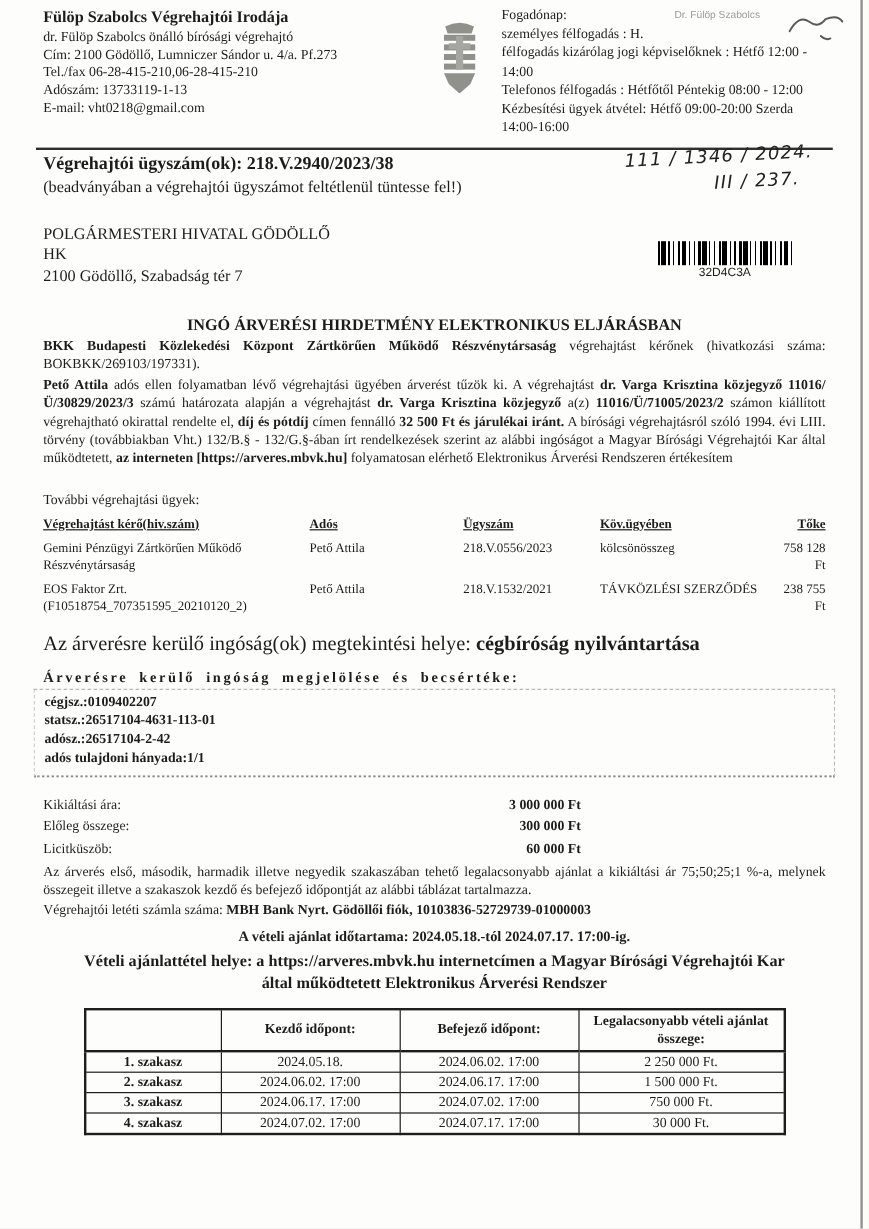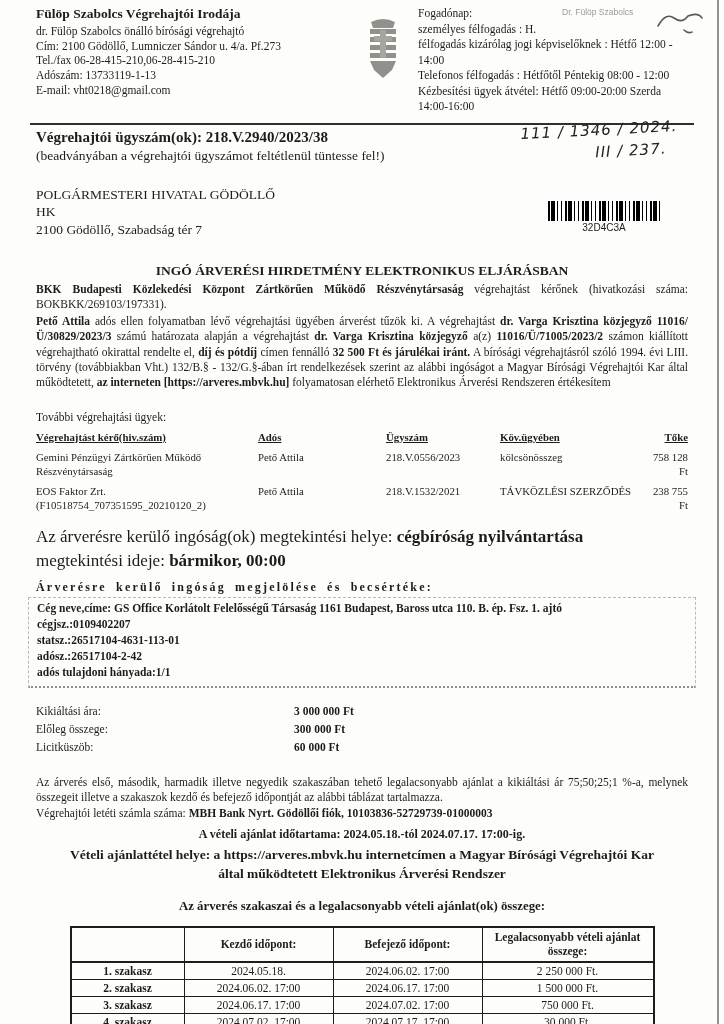--- a/index.html
+++ b/index.html
@@ -44,21 +44,21 @@
   .ctable{display:grid;grid-template-columns:218px 124px 110px 144px 1fr;column-gap:4px;font-size:10.8px;line-height:1.3;}
   .ctable .h{font-weight:bold;text-decoration:underline;}
   .ctable .tk{text-align:right;}
   .ctable .cell{padding:1px 0 5px 0;}
   .insp{font-size:17px;line-height:1.4;margin-top:8px;}
   .asset-head{font-weight:bold;font-size:12px;letter-spacing:2.2px;word-spacing:4px;margin:8px 0 2px 0;}
   .asset-box{border:1px dashed #b9b9b2;border-bottom:2px dotted #8e8e86;padding:3px 8px 5px 8px;margin:0 -8px;font-size:11.5px;font-weight:bold;line-height:1.38;}
   .prices{margin-top:14px;font-size:11.5px;}
   .price-row{display:flex;line-height:1.6;gap:28px;}
   .price-row .lab{width:230px;flex:none;}
-  .price-row .val{width:190px;text-align:left;font-weight:bold;}
+  .price-row .val{width:190px;text-align:right;font-weight:bold;}
   .account{font-size:11.5px;margin-top:1px;}
   .c1{text-align:center;font-weight:bold;font-size:12px;margin-top:8px;}
   .c2{text-align:center;font-weight:bold;font-size:13.5px;margin-top:4px;line-height:1.35;padding:0 30px;}
   .c3{text-align:center;font-weight:bold;font-size:12.8px;margin-top:16px;}
   
   table.phase{border-collapse:collapse;margin:12px auto 0 auto;font-size:11.5px;}
   table.phase th,table.phase td{border:1.5px solid #1d1d1d;padding:2px 10px;text-align:center;}
   table.phase th{font-weight:bold;line-height:1.25;}
   table.phase .ph-name{font-weight:bold;width:92px;}
   table.phase thead th{border-bottom:2.5px solid #1d1d1d;}
@@ -149,26 +149,24 @@
 
     <div class="cell">EOS Faktor Zrt. (F10518754_707351595_20210120_2)</div>
     <div class="cell">Pető Attila</div>
     <div class="cell">218.V.1532/2021</div>
     <div class="cell">TÁVKÖZLÉSI SZERZŐDÉS</div>
     <div class="cell tk">238 755 Ft</div>
   </div>
 
   <div class="insp">
     <div><span>Az árverésre kerülő ingóság(ok) megtekintési helye:  </span><span class="b">cégbíróság nyilvántartása</span></div>
-    <div><span>megtekintési ideje: </span><span class="b">bármikor, 00:00</span></div>
   </div>
 
   <div class="asset-head">Árverésre kerülő ingóság megjelölése és becsértéke:</div>
   <div class="asset-box">
-    <div>Cég neve,címe: GS Office Korlátolt Felelősségű Társaság 1161 Budapest, Baross utca 110. B. ép. Fsz. 1. ajtó</div>
     <div>cégjsz.:0109402207</div>
     <div>statsz.:26517104-4631-113-01</div>
     <div>adósz.:26517104-2-42</div>
     <div>adós tulajdoni hányada:1/1</div>
   </div>
 
   <div class="prices">
     <div class="price-row">
       <span class="lab">Kikiáltási ára:</span>
       <span class="val">3 000 000 Ft</span>
@@ -176,26 +174,25 @@
     <div class="price-row">
       <span class="lab">Előleg összege:</span>
       <span class="val">300 000 Ft</span>
     </div>
     <div class="price-row">
       <span class="lab">Licitküszöb:</span>
       <span class="val">60 000 Ft</span>
     </div>
   </div>
 
-  <p class="body" style="margin-top:18px;">Az árverés első, második, harmadik illetve negyedik szakaszában tehető legalacsonyabb ajánlat a kikiáltási ár 75;50;25;1 %-a, melynek összegeit illetve a szakaszok kezdő és befejező időpontját az alábbi táblázat tartalmazza.</p>
+  <p class="body" style="margin-top:3px;">Az árverés első, második, harmadik illetve negyedik szakaszában tehető legalacsonyabb ajánlat a kikiáltási ár 75;50;25;1 %-a, melynek összegeit illetve a szakaszok kezdő és befejező időpontját az alábbi táblázat tartalmazza.</p>
   <div class="account"><span>Végrehajtói letéti számla száma: </span><span class="b">MBH Bank Nyrt. Gödöllői fiók, 10103836-52729739-01000003</span></div>
 
   <div class="c1">A vételi ajánlat időtartama: 2024.05.18.-tól 2024.07.17. 17:00-ig.</div>
   <div class="c2">Vételi ajánlattétel helye: a https://arveres.mbvk.hu internetcímen a Magyar Bírósági Végrehajtói Kar által működtetett Elektronikus Árverési Rendszer</div>
-  <div class="c3">Az árverés szakaszai és a legalacsonyabb vételi ajánlat(ok) összege:</div>
 
   <table class="phase">
     <thead>
       <tr>
         <th class="ph-name"></th>
         <th>Kezdő időpont:</th>
         <th>Befejező időpont:</th>
         <th>Legalacsonyabb vételi ajánlat összege:</th>
       </tr>
     </thead>

